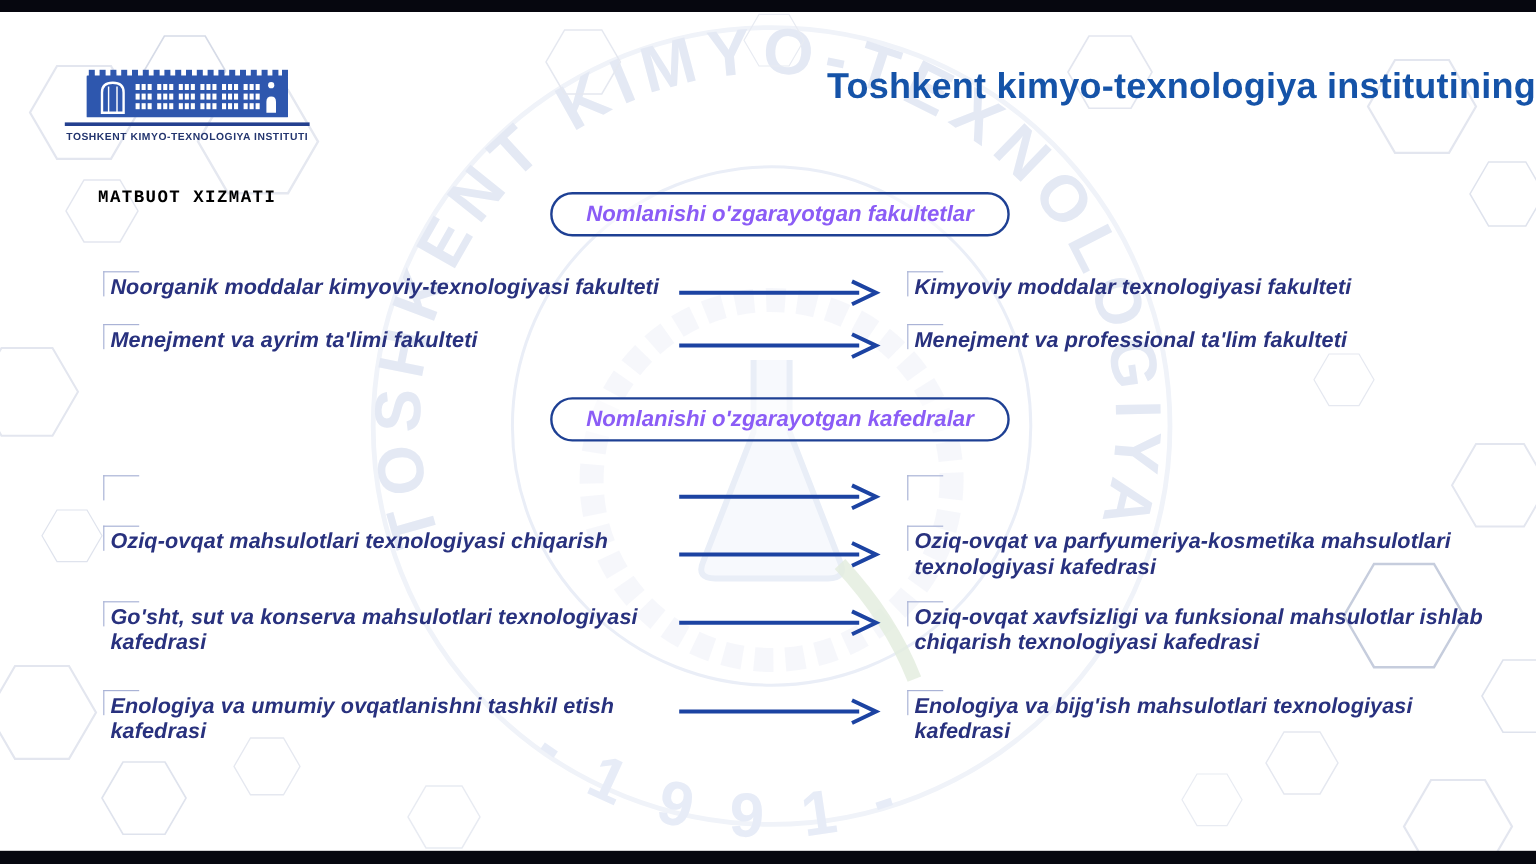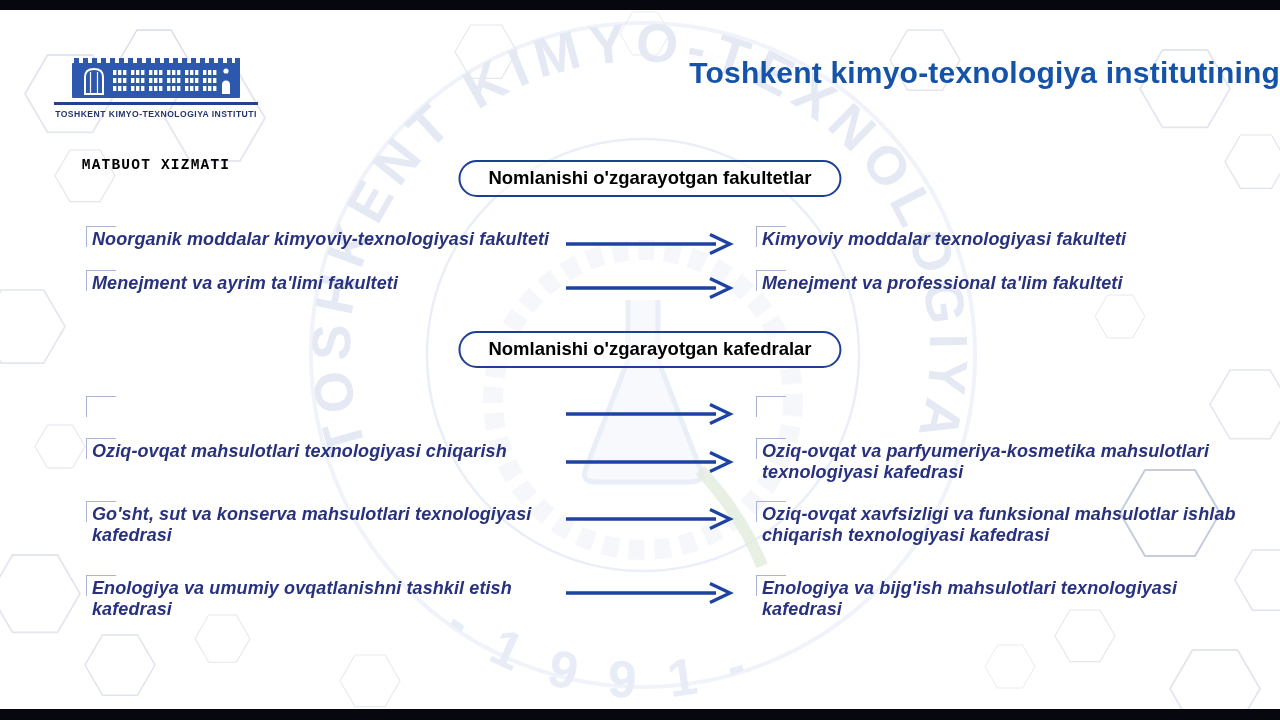--- a/index.html
+++ b/index.html
@@ -29,21 +29,21 @@
     color:#1553a8; letter-spacing:0.2px;
   }
   .title span { display:block; }
 
   
   .pill {
     position:absolute; left:650px; transform:translateX(-50%);
     border:2.5px solid #1e4094; border-radius:19px;
     padding:5px 28px 6px 28px;
     background:rgba(255,255,255,0.55);
-    font-size:18.5px; font-weight:600; color:#000000;
+    font-size:18.5px; font-style:italic; font-weight:600; color:#8b5cf6;
     white-space:nowrap;
   }
   .pill.p1 { top:160px; }
   .pill.p2 { top:331px; }
 
   
   .row { position:absolute; left:0; width:1280px; }
   .cell {
     position:absolute; font-size:18px; font-style:italic; font-weight:600;
     color:#28317e; line-height:20.5px; letter-spacing:0.1px;

